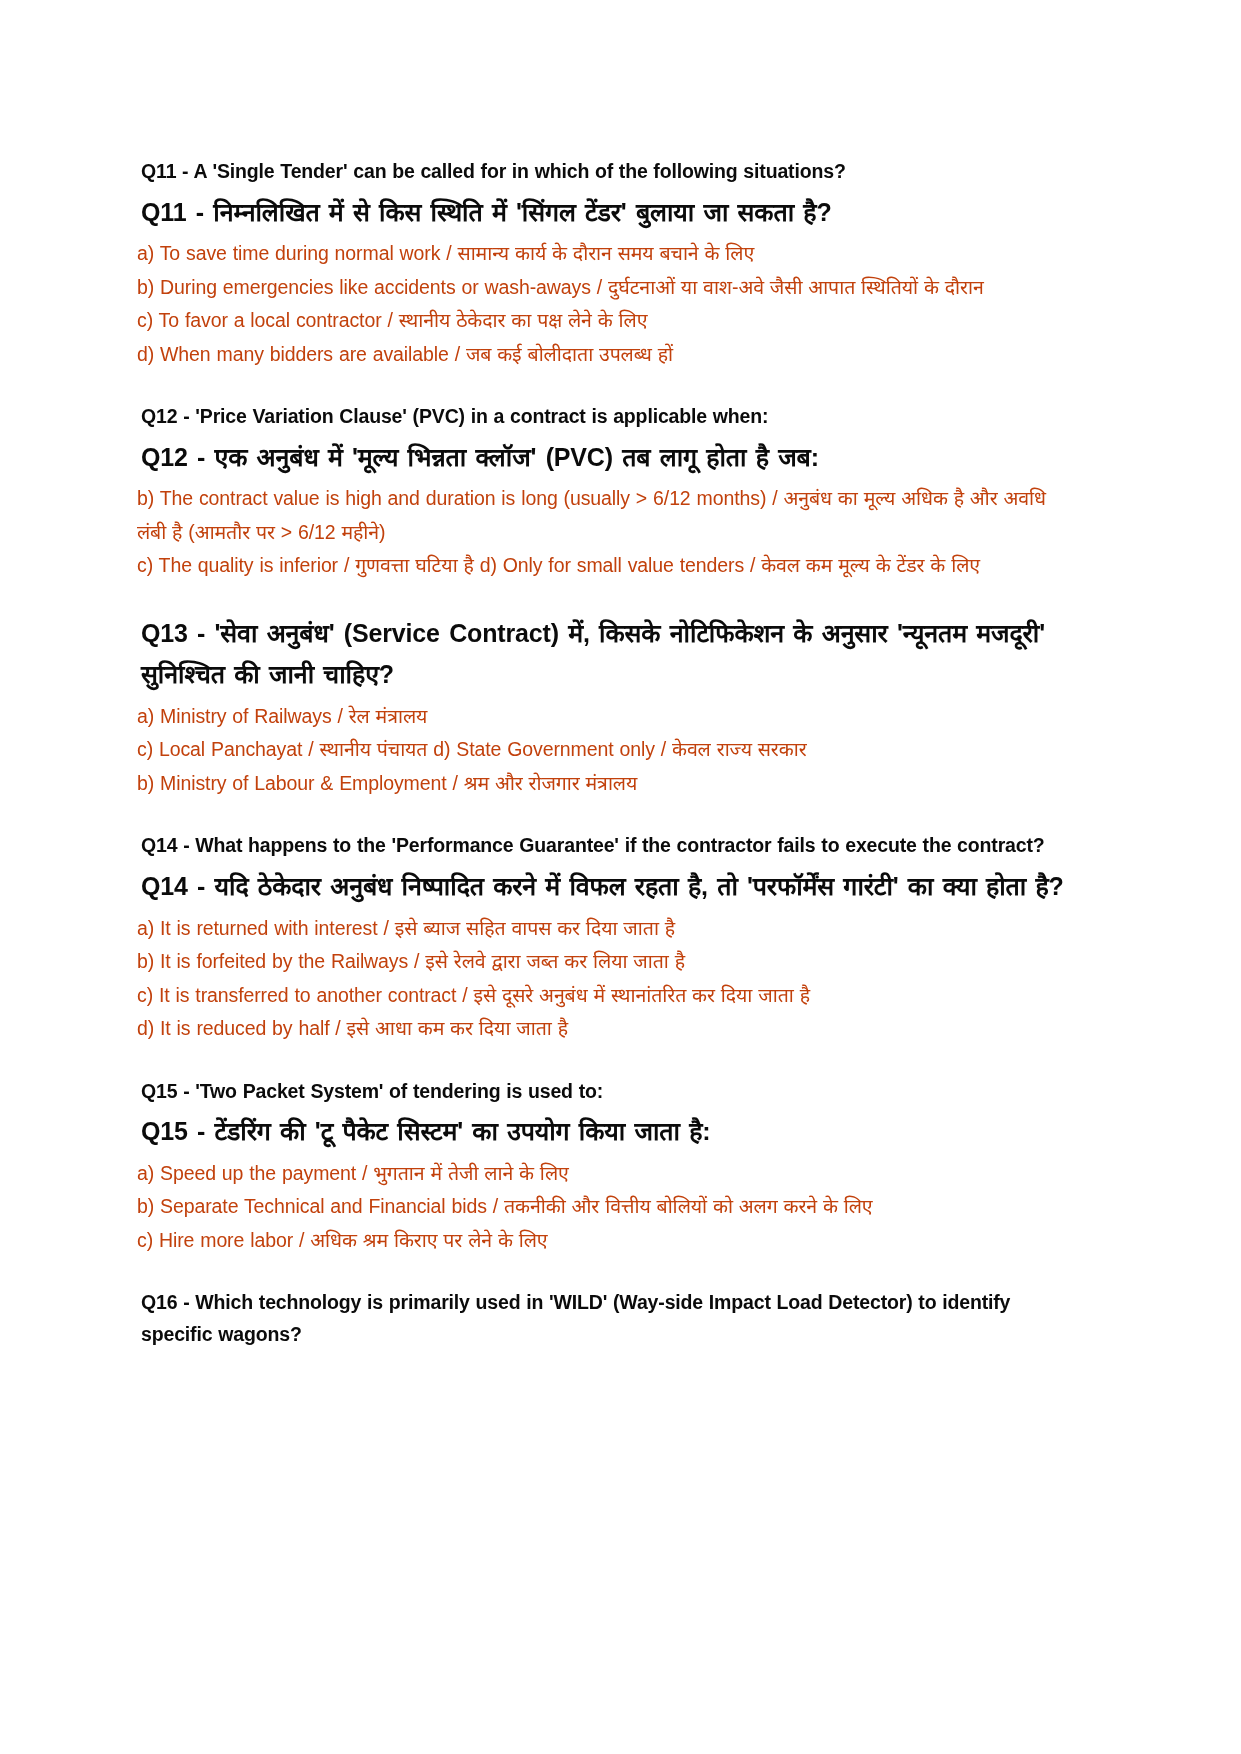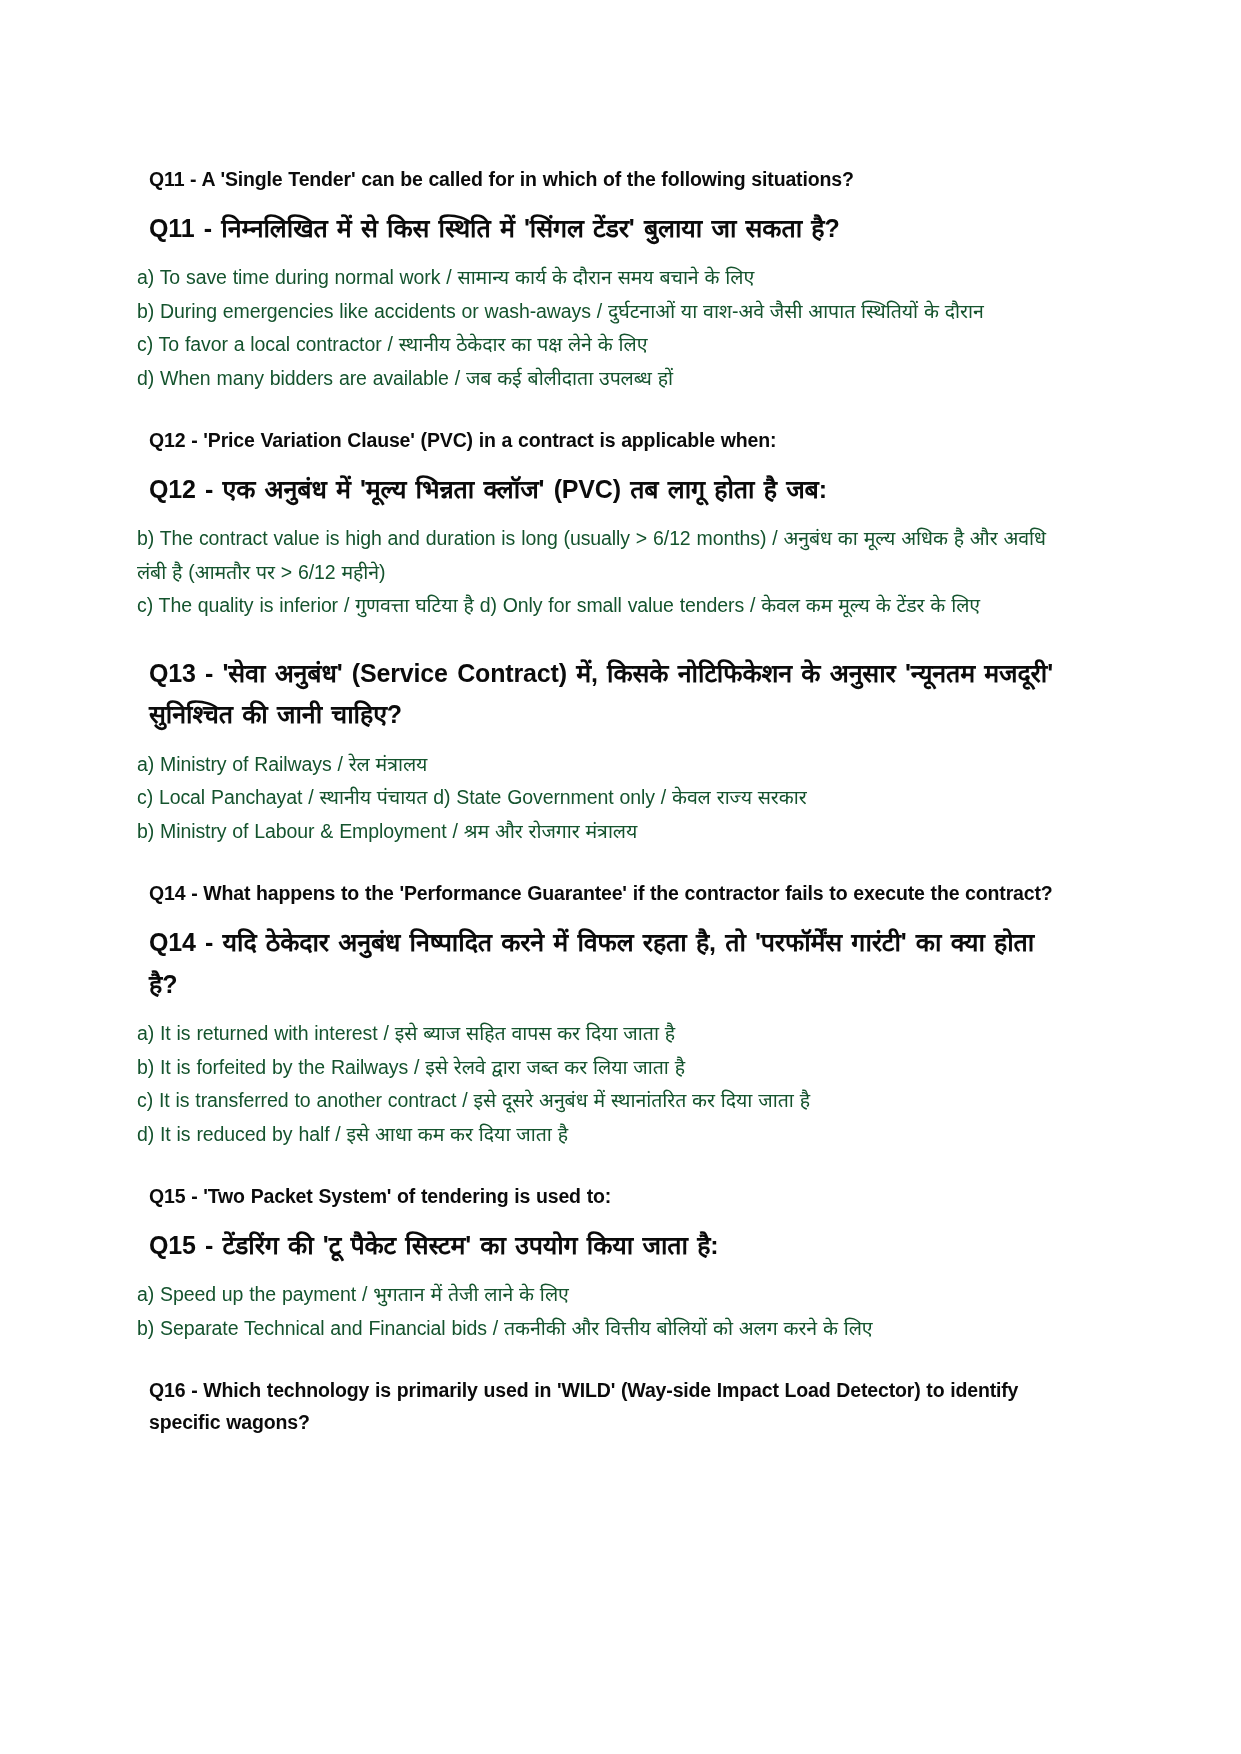--- a/index.html
+++ b/index.html
@@ -31,34 +31,34 @@
   }
   .qblock:last-child {
     margin-bottom: 0;
   }
   .q-stem-en,
   .q-stem-hi {
     font-weight: bold;
     font-size: 19.5px;
     line-height: 1.62;
     letter-spacing: -0.15px;
-    margin: 12px;
+    margin: 4px;
     color: #0b0b0b;
     word-spacing: 0.5px;
   }
   .q-stem-hi {
     font-size: 25px;
     line-height: 1.66;
     word-spacing: 2.5px;
   }
   .opt {
     font-size: 19.5px;
     line-height: 1.72;
     margin: 0;
-    color: #14532d;
+    color: #c2410c;
     letter-spacing: -0.1px;
     word-spacing: 0.6px;
   }
 </style>
 </head>
 <body>
 
 <div class="page">
   <div class="content">
 
@@ -92,20 +92,21 @@
       <p class="opt">b) It is forfeited by the Railways / इसे रेलवे द्वारा जब्त कर लिया जाता है</p>
       <p class="opt">c) It is transferred to another contract / इसे दूसरे अनुबंध में स्थानांतरित कर दिया जाता है</p>
       <p class="opt">d) It is reduced by half / इसे आधा कम कर दिया जाता है</p>
     </div>
 
     <div class="qblock">
       <p class="q-stem-en">Q15 - 'Two Packet System' of tendering is used to:</p>
       <p class="q-stem-hi">Q15 - टेंडरिंग की 'टू पैकेट सिस्टम' का उपयोग किया जाता है:</p>
       <p class="opt">a) Speed up the payment / भुगतान में तेजी लाने के लिए</p>
       <p class="opt">b) Separate Technical and Financial bids / तकनीकी और वित्तीय बोलियों को अलग करने के लिए</p>
+      <p class="opt">c) Hire more labor / अधिक श्रम किराए पर लेने के लिए</p>
     </div>
 
     <div class="qblock">
       <p class="q-stem-en">Q16 - Which technology is primarily used in 'WILD' (Way-side Impact Load Detector) to identify specific wagons?</p>
     </div>
 
   </div>
 </div>
 
 </body></html>

